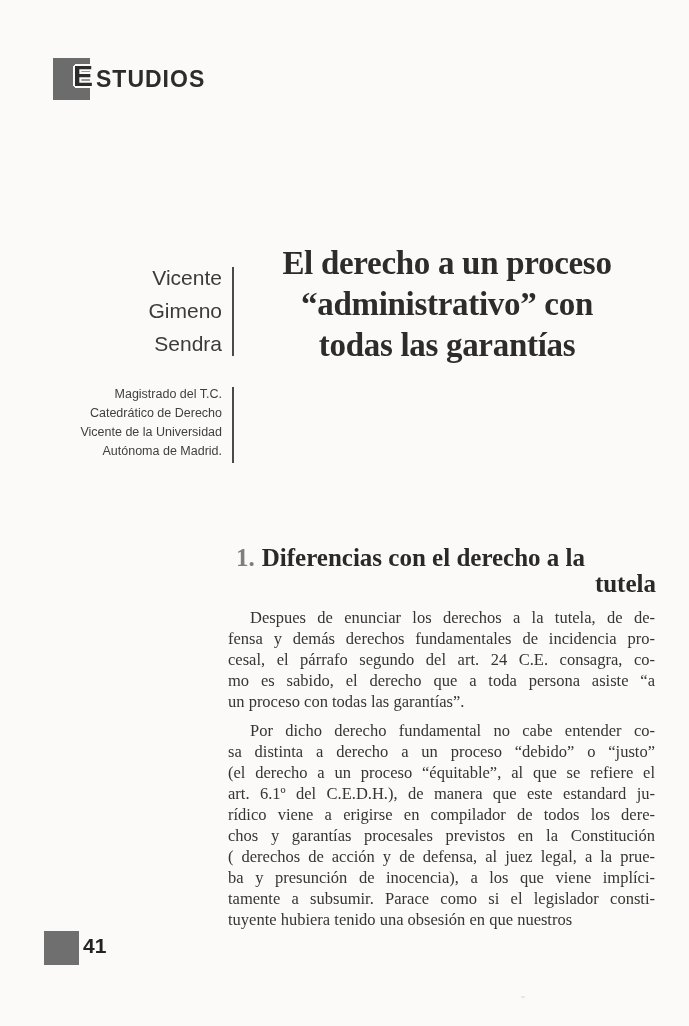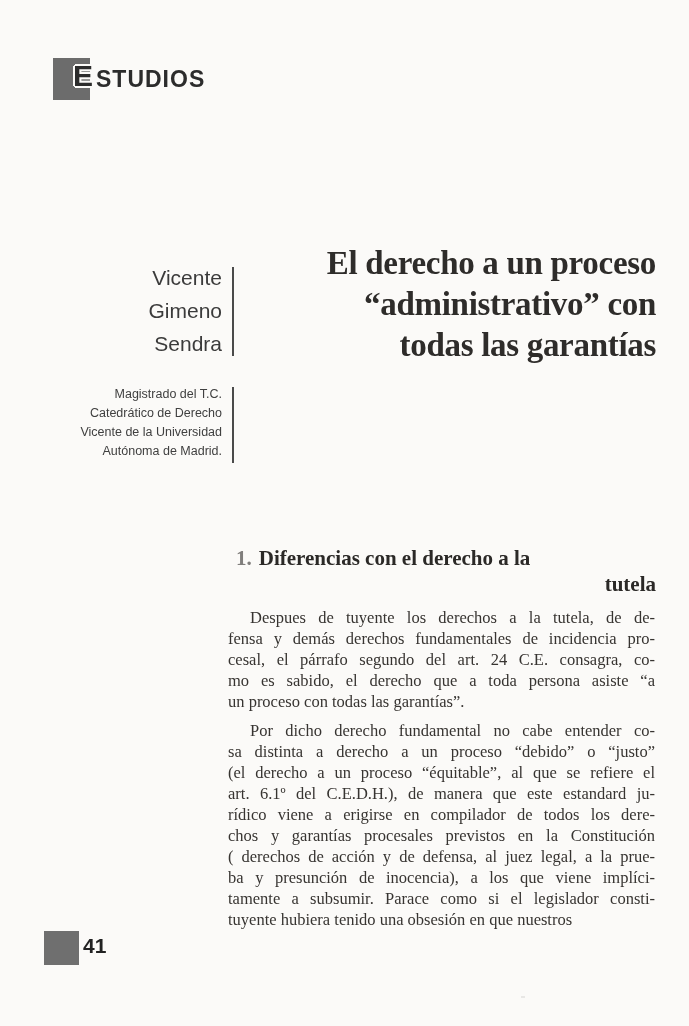--- a/index.html
+++ b/index.html
@@ -38,28 +38,28 @@
   #vdiv-author{left:232px;top:267px;height:89px;}
   #vdiv-cred{left:232px;top:387px;height:76px;}
   #creds{
     position:absolute;left:0;top:385px;width:222px;
     text-align:right;
     font-family:"Liberation Sans",sans-serif;font-size:12.5px;line-height:19px;
     color:#404040;
   }
   #title{
     position:absolute;left:238px;top:243px;width:418px;
-    text-align:right;
+    text-align:center;
     font-weight:bold;font-size:33px;line-height:41px;
     letter-spacing:-0.3px;color:#2e2c2a;
   }
   
   #heading{
     position:absolute;left:236px;top:545px;width:420px;
-    font-weight:bold;font-size:21px;line-height:26px;color:#2b2927;
+    font-weight:bold;font-size:25px;line-height:26px;color:#2b2927;
   }
   #heading .num{color:#807e7c;margin-right:7px;}
   #heading .l2{margin-left:28px;text-align:right;}
   
   .para{position:absolute;left:228px;width:427px;font-size:16.5px;color:#373431;}
   #para1{top:607px;}
   #para2{top:720px;}
   .bodyline{height:21px;line-height:21px;overflow:hidden;text-align:justify;}
   .bodyline.j::after{content:"";display:inline-block;width:100%;height:0;}
   .indent{text-indent:22px;}
@@ -105,21 +105,21 @@
   </div>
 
   <div id="heading">
     <div>
       <span class="num">1.</span><span>Diferencias con el derecho a la</span>
     </div>
     <div class="l2">tutela</div>
   </div>
 
   <div class="para" id="para1">
-    <div class="bodyline j indent">Despues de tuyente los derechos a la tutela, de de-</div>
+    <div class="bodyline j indent">Despues de enunciar los derechos a la tutela, de de-</div>
     <div class="bodyline j">fensa y demás derechos fundamentales de incidencia pro-</div>
     <div class="bodyline j">cesal, el párrafo segundo del art. 24 C.E. consagra, co-</div>
     <div class="bodyline j">mo es sabido, el derecho que a toda persona asiste “a</div>
     <div class="bodyline">un proceso con todas las garantías”.</div>
   </div>
 
   <div class="para" id="para2">
     <div class="bodyline j indent">Por dicho derecho fundamental no cabe entender co-</div>
     <div class="bodyline j">sa distinta a derecho a un proceso “debido” o “justo”</div>
     <div class="bodyline j">(el derecho a un proceso “équitable”, al que se refiere el</div>

